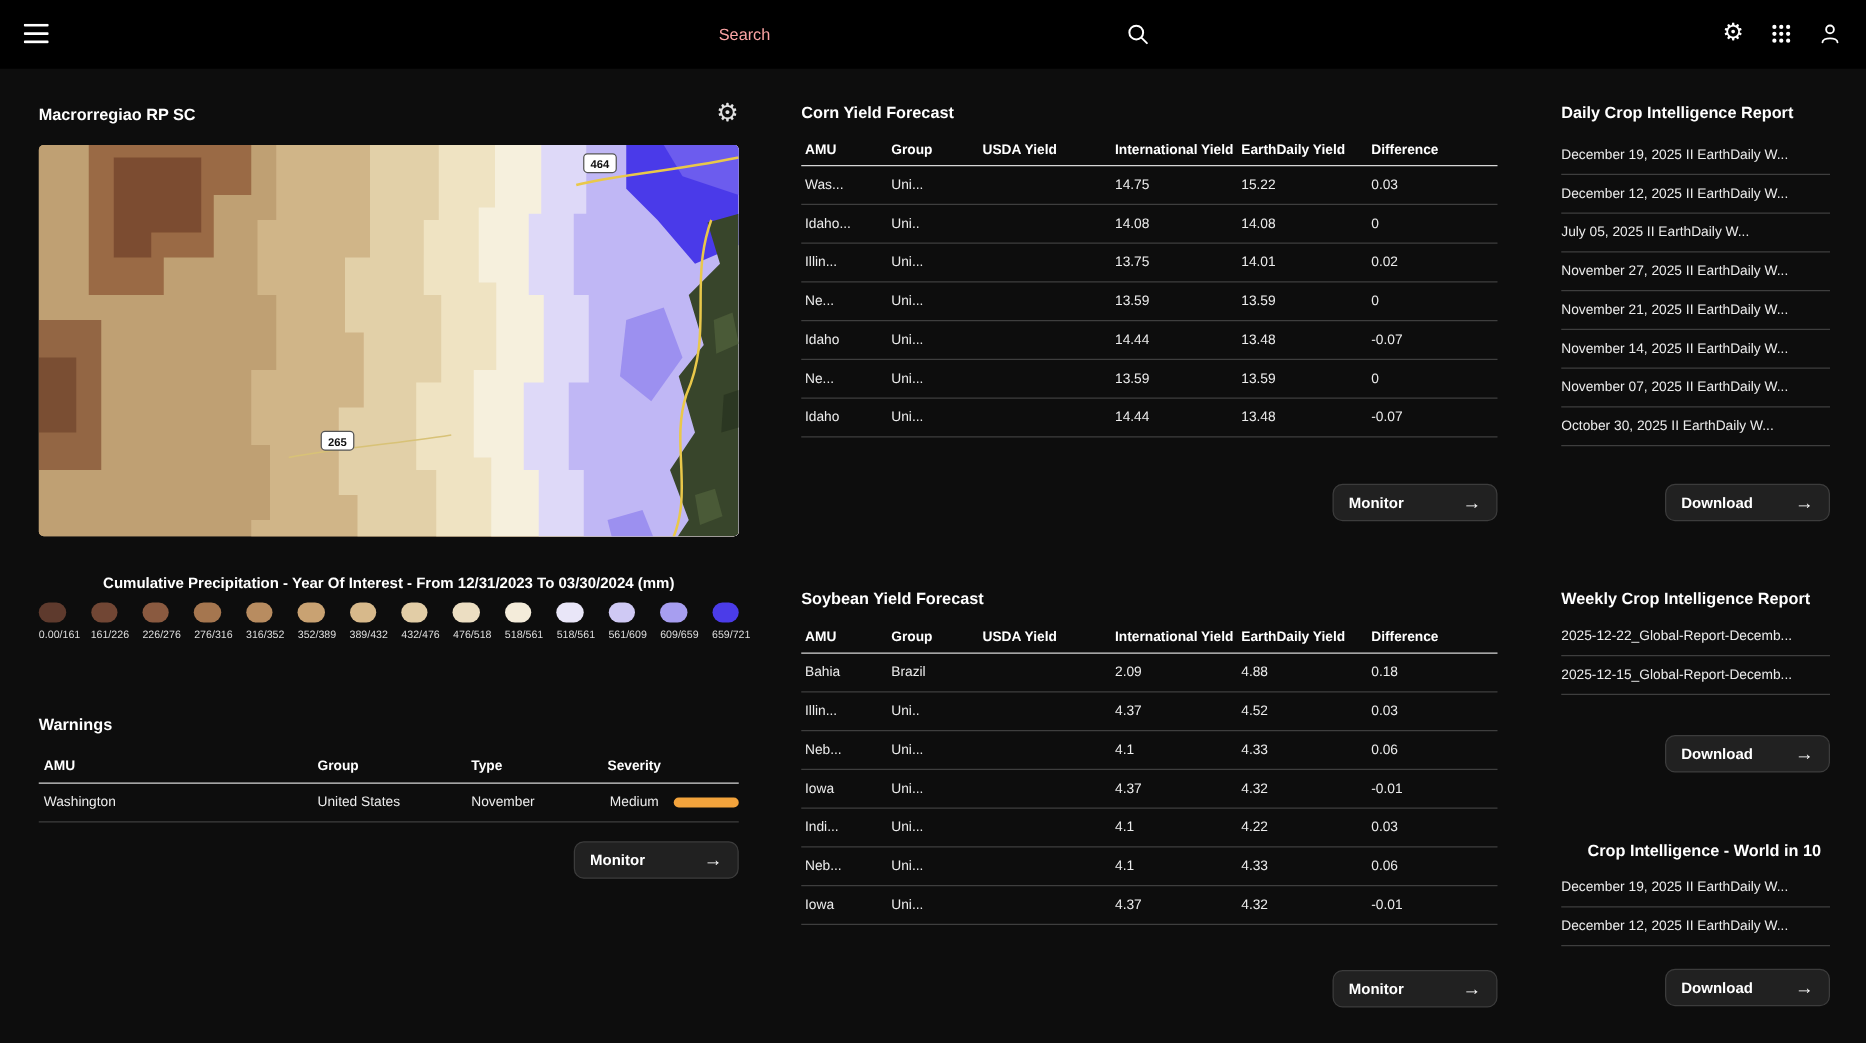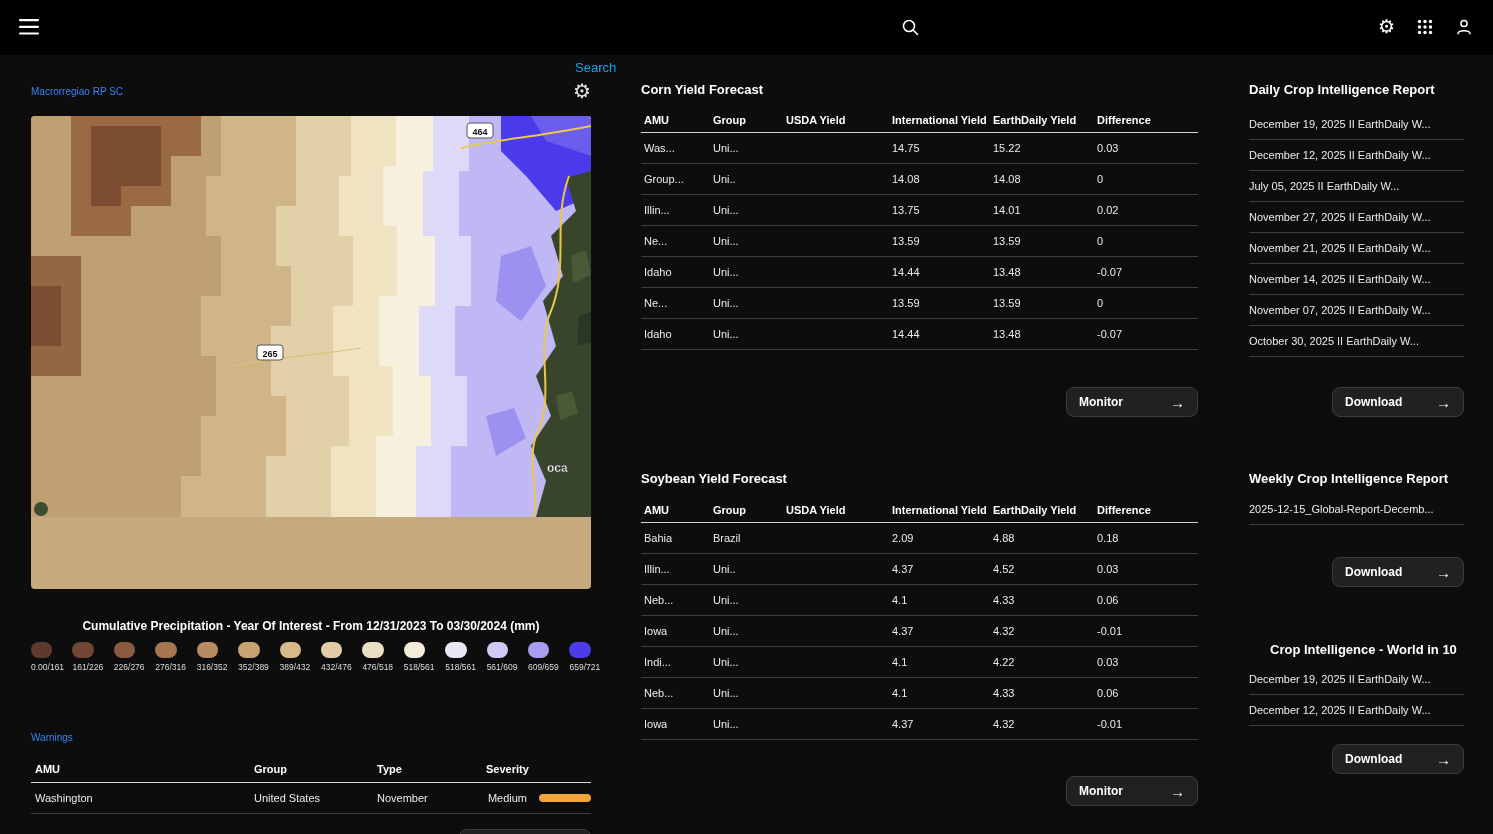--- a/index.html
+++ b/index.html
@@ -2,40 +2,40 @@
 <html><head>
 <meta charset="utf-8">
 <style>
   * { box-sizing: border-box; margin: 0; padding: 0; }
   body { background:#000; font-family:"Liberation Sans", sans-serif; color:#fff; }
   .stage { position:relative; width:1493px; height:834px; background:#0d0d0d; overflow:hidden; }
 
   
   .topbar { position:absolute; top:0; left:0; width:100%; height:55px; background:#000; }
   .hamburger { position:absolute; left:19px; top:19px; cursor:pointer; }
-  .search-label { position:absolute; left:575px; top:20px; font-size:13px; color:#0ea5e9; cursor:text;margin-top:40px; }
+  .search-label { position:absolute; left:575px; top:20px; font-size:13px; color:#fca5a5; cursor:text; }
   .search-icon { position:absolute; left:901px; top:18px; cursor:pointer; }
   .tb-icon { position:absolute; top:16px; cursor:pointer; color:#fff; }
   .tb-gear { left:1378px; font-size:19px; line-height:22px; }
   .tb-grid { left:1417px; top:19px; }
   .tb-person { left:1455px; top:18px; }
 
   
   .col-left  { position:absolute; left:31px;  top:55px; width:560px; }
   .col-mid   { position:absolute; left:641px; top:55px; width:557px; }
   .col-right { position:absolute; left:1249px;top:55px; width:215px; }
 
-  .h-title { font-size:10px; font-weight:normal; color:#3b82f6; }
+  .h-title { font-size:13px; font-weight:bold; color:#ffffff; }
   .panel-head { margin-top:25px; height:22px; display:flex; justify-content:space-between; align-items:center; }
   .gear-sm { font-size:20px; color:#e3e3e3; line-height:20px; cursor:pointer; }
 
-  .map-wrap { margin-top:14px; width:560px; height:473px; border-radius:4px; overflow:hidden; background:#c7a97e; }
+  .map-wrap { margin-top:14px; width:560px; height:313px; border-radius:4px; overflow:hidden; background:#c7a97e; }
 
   .legend-title { margin-top:30px; text-align:center; font-size:12px; font-weight:bold; color:#fff; }
-  .legend-row { margin-top:9px; display:flex; gap:20px; }
+  .legend-row { margin-top:9px; display:flex; gap:20px;justify-content:flex-end; }
   .legend-item { flex:1; text-align:center; min-width:0; }
   .swatch { height:16px; border-radius:8px; }
   .legend-label { margin-top:4px; font-size:8.5px; color:#dedede; white-space:nowrap; }
 
   .warn-title { margin-top:60px; }
   .wtable { margin-top:13px; }
   .whead, .wrow { display:grid; grid-template-columns:223px 123px 109px 1fr; align-items:center; }
   .whead { height:27px; border-bottom:1px solid #d6d6d6; font-size:11px; font-weight:bold; }
   .wrow  { height:31px; border-bottom:1px solid #3e3e3e; font-size:11px; color:#ececec; }
   .cell-first { padding-left:4px; }
@@ -254,21 +254,21 @@
       </div>
       <div class="yrow">
           <div class="yfirst">Was...</div>
           <div>Uni...</div>
           <div></div>
           <div>14.75</div>
           <div>15.22</div>
           <div>0.03</div>
         </div>
       <div class="yrow">
-          <div class="yfirst">Group...</div>
+          <div class="yfirst">Idaho...</div>
           <div>Uni..</div>
           <div></div>
           <div>14.08</div>
           <div>14.08</div>
           <div>0</div>
         </div>
       <div class="yrow">
           <div class="yfirst">Illin...</div>
           <div>Uni...</div>
           <div></div>
@@ -405,20 +405,21 @@
     </div>
     <div class="btn-row mt-daily-btn">
       <button class="btn">
         <span>Download</span>
         <span class="arr">→</span>
       </button>
     </div>
 
     <div class="section-title mt-weekly-title">Weekly Crop Intelligence Report</div>
     <div class="rlist mt-weekly-list">
+      <div class="ritem">2025-12-22_Global-Report-Decemb...</div>
       <div class="ritem">2025-12-15_Global-Report-Decemb...</div>
     </div>
     <div class="btn-row mt-weekly-btn">
       <button class="btn">
         <span>Download</span>
         <span class="arr">→</span>
       </button>
     </div>
 
     <div class="section-title mt-world-title">Crop Intelligence - World in 10</div>

